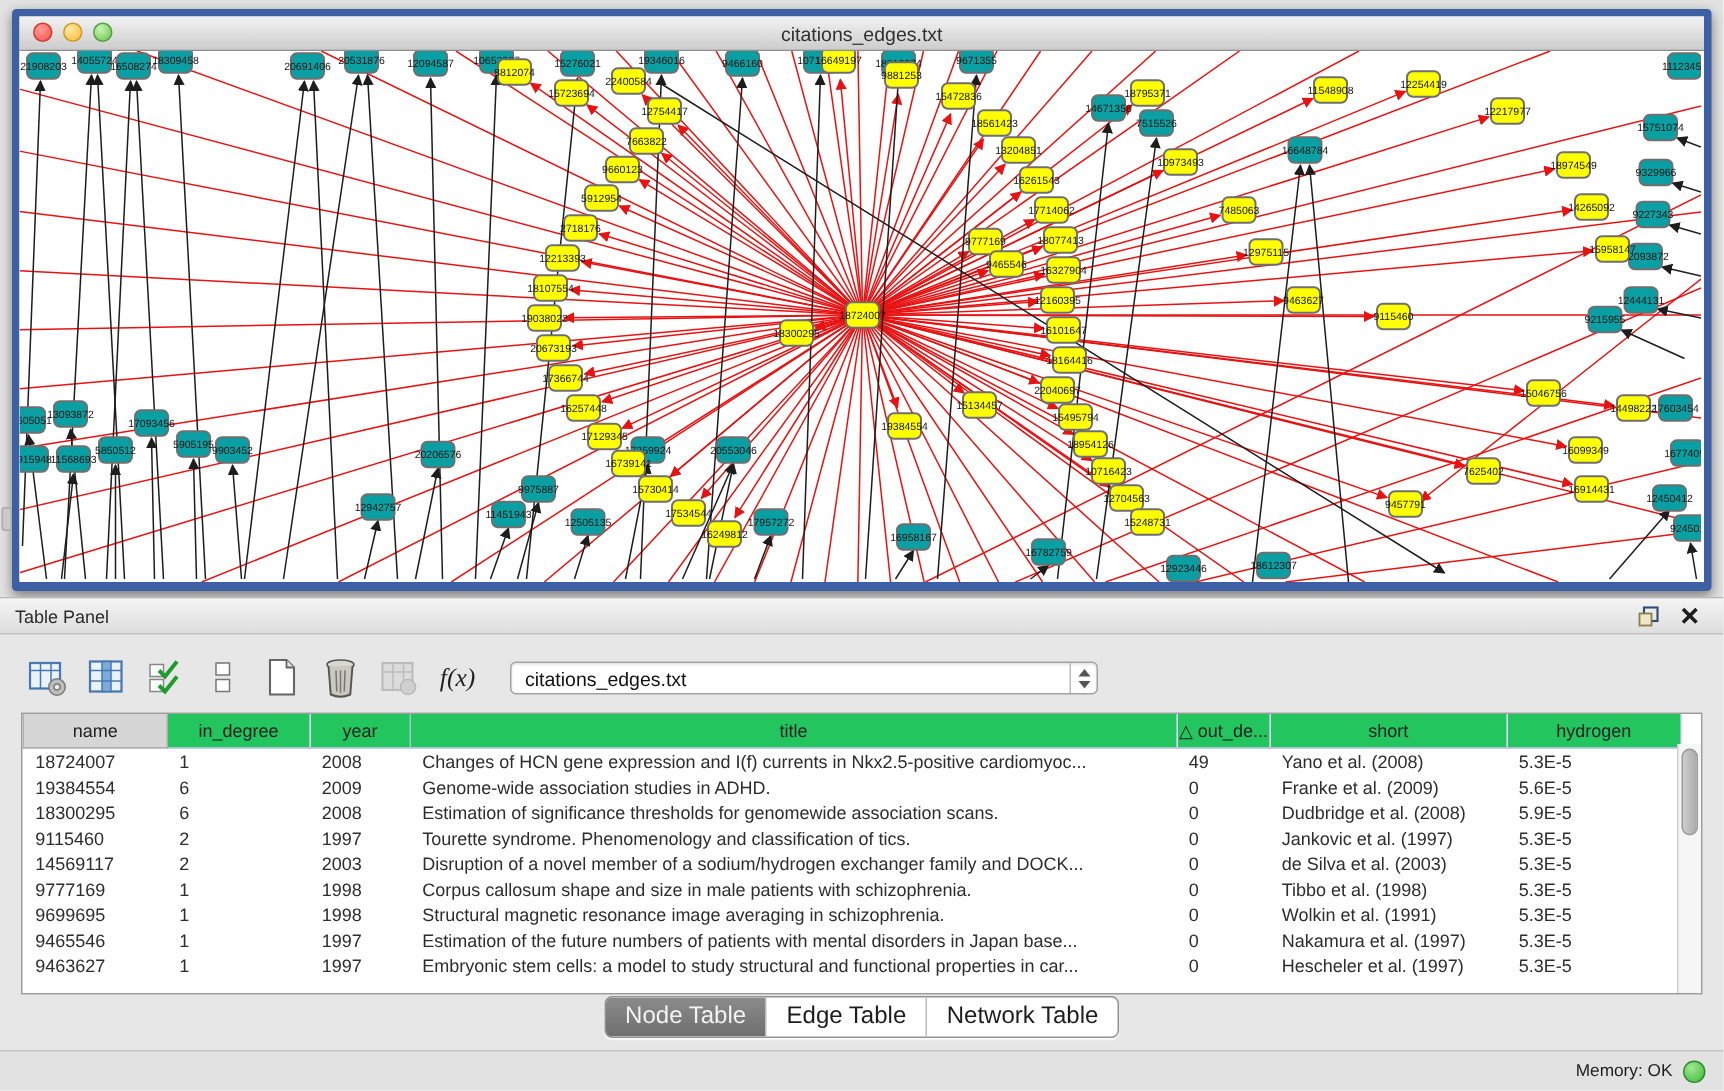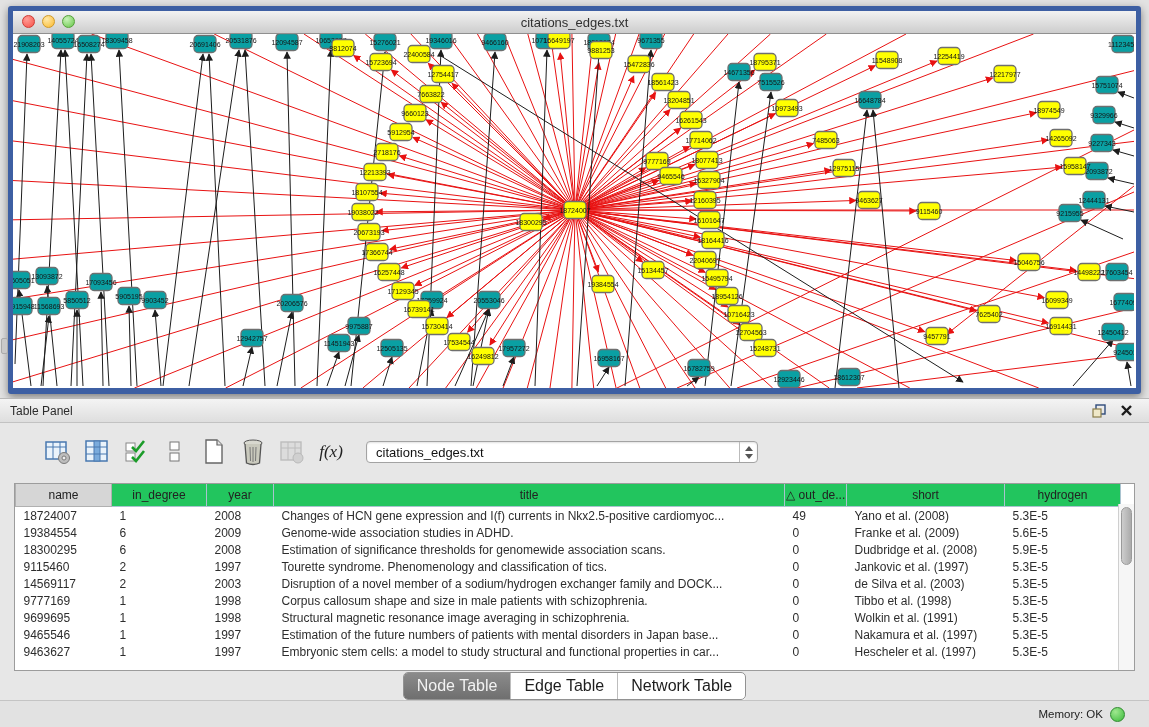--- a/index.html
+++ b/index.html
@@ -35,39 +35,39 @@
   }
   .panel-titlebar{
     height:23px;background:linear-gradient(#f4f4f4,#dedede);
     border-bottom:1px solid #c2c2c2;display:flex;align-items:center;
     font-size:12px;color:#2b2b2b;padding:0 10px;
   }
   .panel-title{flex:1;}
   .panel-btns{display:flex;align-items:center;gap:14px;padding-right:6px;}
   .panel-btns svg{display:block;cursor:pointer;}
 
-  .toolbar{display:flex;align-items:center;gap:11px;padding:14px 14px 7px 18px;height:30px;margin-left:26px;}
+  .toolbar{display:flex;align-items:center;gap:11px;padding:14px 14px 7px 18px;height:30px;}
   .tool{width:28px;height:28px;display:flex;align-items:center;justify-content:center;cursor:pointer;}
   .tool svg{display:block;}
   .fx-label{font-family:"Liberation Serif",serif;font-style:italic;font-size:17px;color:#222;}
   .combo{
     margin-left:10px;width:392px;height:22px;background:#fff;
     border:1px solid #a3a3a3;border-radius:4px;display:flex;align-items:center;
     font-size:13px;color:#111;padding-left:9px;box-sizing:border-box;position:relative;cursor:pointer;
     box-shadow:inset 0 1px 2px rgba(0,0,0,.12);
   }
   .combo-steppers{
     position:absolute;right:0;top:0;bottom:0;width:17px;border-left:1px solid #bbb;
     display:flex;flex-direction:column;align-items:center;justify-content:center;gap:3px;
   }
   .tri-up{width:0;height:0;border-left:4px solid transparent;border-right:4px solid transparent;border-bottom:5px solid #555;}
   .tri-down{width:0;height:0;border-left:4px solid transparent;border-right:4px solid transparent;border-top:5px solid #555;}
 
   .table-wrap{
-    margin:9px 14px 0 14px;width:1121px;height:188px;background:#fff;
+    margin:1px 14px 0 14px;width:1121px;height:188px;background:#fff;
     border:1px solid #9c9c9c;box-sizing:border-box;position:relative;overflow:hidden;
   }
   table.grid{border-collapse:collapse;table-layout:fixed;width:1105px;}
   table.grid th{
     height:20px;font-size:12px;font-weight:normal;color:#222;
     background:#22c55e;border:1px solid #a9c3cf;border-top:none;text-align:center;
     overflow:hidden;white-space:nowrap;cursor:pointer;
   }
   table.grid th.gray{background:#d6d6d6;border-color:#b0b0b0;}
   table.grid td{
@@ -89,21 +89,21 @@
     background:#fff;font-size:16px;box-shadow:0 1px 1px rgba(255,255,255,.8);
   }
   .seg-item{padding:4px 13px;color:#1d1d1d;border-right:1px solid #bdbdbd;cursor:pointer;}
   .seg-item:last-child{border-right:none;}
   .seg-item.sel{background:linear-gradient(#8b8b8b,#6f6f6f);color:#f2f2f2;}
 
   
   .status-bar{
     position:absolute;left:0;bottom:0;width:1149px;height:27px;
     border-top:1px solid #c4c4c4;background:#e2e2e2;
-    display:flex;align-items:center;justify-content:flex-end;gap:7px;padding-right:24px;box-sizing:border-box;
+    display:flex;align-items:center;justify-content:flex-end;gap:7px;padding-right:12px;box-sizing:border-box;
   }
   .mem-label{font-size:11.5px;color:#222;}
   .mem-dot{width:13px;height:13px;border-radius:50%;background:radial-gradient(circle at 35% 30%,#9fe88f,#3cba3c);border:1px solid #2e8b2e;cursor:pointer;}
 
   .side-grip{position:absolute;left:1px;top:338px;width:5px;height:14px;background:#c9c9c9;border:1px solid #aaa;border-radius:2px;}
 </style>
 </head>
 <body>
 
 <div class="net-window">

